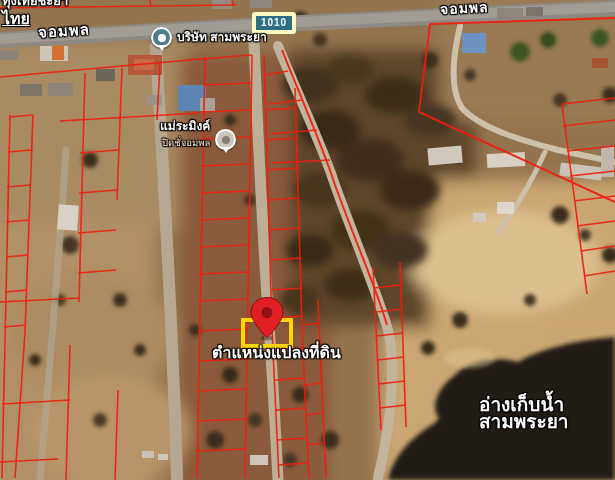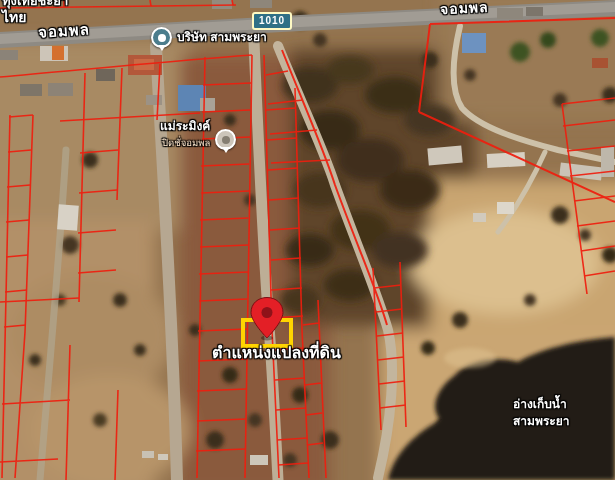--- a/index.html
+++ b/index.html
@@ -10,21 +10,21 @@
   }
   .viewport svg{position:absolute;left:0;top:0;display:block;}
   .lbl{
     position:absolute;color:#fff;font-weight:bold;white-space:nowrap;
     text-shadow:0 0 2px #000,1px 1px 1px #000,-1px -1px 1px #000,1px -1px 1px #000,-1px 1px 1px #000;
     line-height:1.15;
   }
   .road-name{font-size:15px;letter-spacing:1px;}
   .badge{
     position:absolute;left:252px;top:12px;width:36px;height:14px;
-    background:#2e6f86;border:2px solid #fef9c3;border-radius:3px;
+    background:#2e6f86;border:4px solid #fef9c3;border-radius:3px;
     color:#fff;font-size:10px;font-weight:bold;letter-spacing:1px;
     text-align:center;line-height:14px;box-sizing:content-box;
   }
   .poi{position:absolute;display:flex;align-items:flex-start;}
   .pin-ico{
     position:relative;width:17px;height:17px;border-radius:50%;
     background:#4b7d8d;border:2px solid #fff;flex:0 0 auto;
     box-shadow:0 1px 2px rgba(0,0,0,.6);
   }
   .pin-ico::before{
@@ -38,21 +38,21 @@
   }
   .pin-ico.gray{background:#ccc5ba;}
   .pin-ico.gray::before{background:#857e72;}
   .poi-text{margin-left:5px;font-size:12px;font-weight:bold;color:#fff;
     text-shadow:0 0 2px #000,1px 1px 1px #000,-1px -1px 1px #000,1px -1px 1px #000,-1px 1px 1px #000;}
   .poi-text .l2{font-size:12px;}
   .closed .poi-text{margin-left:0;margin-right:5px;text-align:right;}
   .closed .status{font-size:9.5px;font-weight:normal;color:#ffe9cf;}
   .topleft{line-height:1.2;}
   .topleft .l1{font-size:13px;}
-  .topleft .l2{font-size:14px;}
+  .topleft .l2{font-size:16px;text-decoration:underline;}
 </style>
 </head>
 <body>
 
 <div class="viewport">
 
   <svg width="615" height="480" viewBox="0 0 615 480">
     <defs>
       <filter id="b2" x="-30%" y="-30%" width="160%" height="160%">
           <feGaussianBlur stdDeviation="2"></feGaussianBlur>
@@ -232,18 +232,18 @@
   <div class="poi closed" style="left:160px;top:116px;align-items:flex-end;">
     <span class="poi-text">
       <div>แม่ระมิงค์</div>
       <div class="status">ปิดชั่จอมพล</div>
     </span>
     <span class="pin-ico gray"></span>
   </div>
 
   <div class="lbl" style="left:212px;top:344px;font-size:16px;">ตำแหน่งแปลงที่ดิน</div>
 
-  <div class="lbl" style="left:513px;top:396px;font-size:12px;line-height:17px;">
+  <div class="lbl" style="left:479px;top:396px;font-size:19px;line-height:17px;">
     <div>อ่างเก็บน้ำ</div>
     <div>สามพระยา</div>
   </div>
 
 </div>
 
 </body></html>

